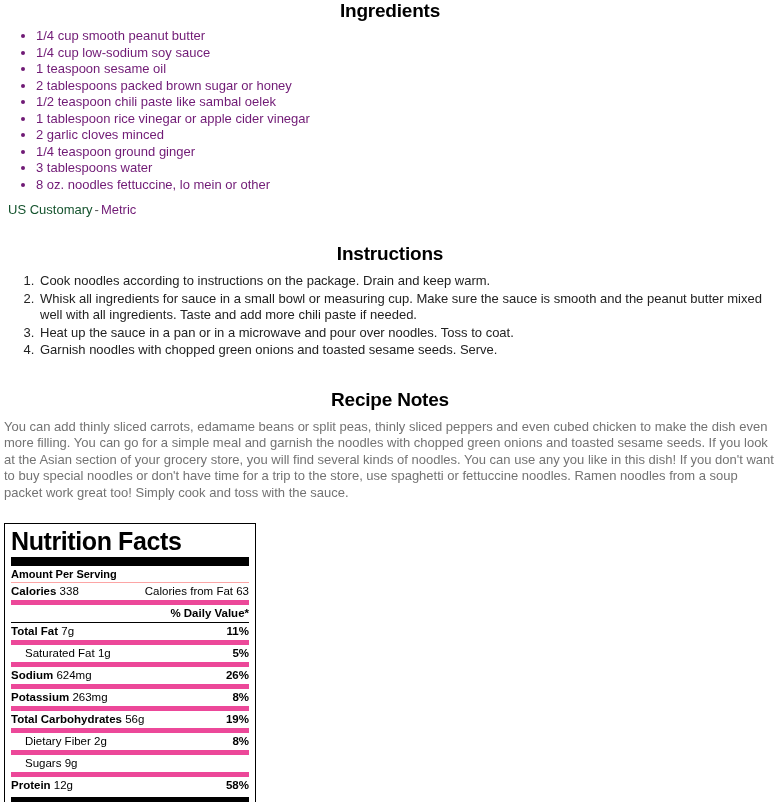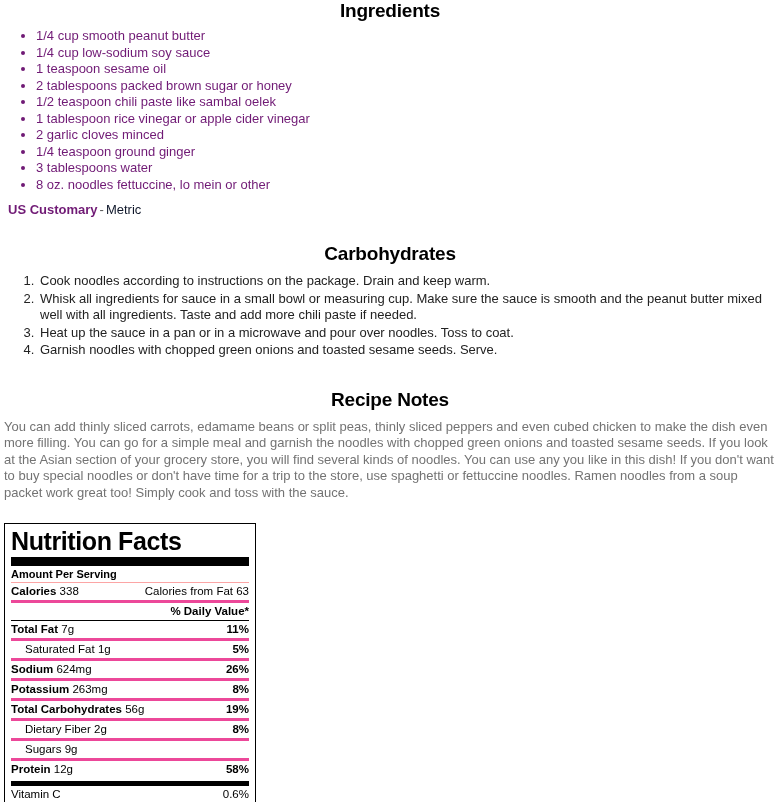--- a/index.html
+++ b/index.html
@@ -48,30 +48,30 @@
   }
   .units-row {
     margin: 9px 0 0 4px;
     font-size: 13px;
     font-weight: bold;
   }
   .units-row a {
     text-decoration: none;
   }
   .unit-active {
-    color: #701a75;
-    font-weight: bold;
+    color: #14532d;
+    font-weight: normal;
   }
   .unit-sep {
     color: #555555;
     font-weight: normal;
     padding: 0 2px;
   }
   .unit-other {
-    color: #0f172a;
+    color: #701a75;
     font-weight: normal;
   }
   ol.instructions-list {
     margin: 8px 0 0 0;
     padding-left: 34px;
     list-style-type: decimal;
   }
   ol.instructions-list li {
     line-height: 16.5px;
     font-size: 13px;
@@ -124,21 +124,21 @@
     background: #000000;
     margin: 3px 0 0 0;
   }
   .nf-row {
     display: flex;
     justify-content: space-between;
     align-items: baseline;
     font-size: 11.5px;
     line-height: 15px;
     padding: 1px 0 1px 0;
-    border-bottom: 3px solid #ec4899;
+    border-bottom: 5px solid #ec4899;
   }
   .nf-row.no-line {
     border-bottom: none;
   }
   .nf-row .left {
     white-space: nowrap;
   }
   .nf-row .right {
     white-space: nowrap;
     font-weight: bold;
@@ -196,21 +196,21 @@
     <li>2 garlic cloves minced</li>
     <li>1/4 teaspoon ground ginger</li>
     <li>3 tablespoons water</li>
     <li>8 oz. noodles fettuccine, lo mein or other</li>
   </ul>
 
   <div class="units-row">
     <a href="#" class="unit-active">US Customary</a><span class="unit-sep">-</span><a href="#" class="unit-other">Metric</a>
   </div>
 
-  <h2 class="section-title instructions">Carbohydrates</h2>
+  <h2 class="section-title instructions">Instructions</h2>
 
   <ol class="instructions-list">
     <li>Cook noodles according to instructions on the package. Drain and keep warm.</li>
     <li>Whisk all ingredients for sauce in a small bowl or measuring cup. Make sure the sauce is smooth and the peanut butter mixed well with all ingredients. Taste and add more chili paste if needed.</li>
     <li>Heat up the sauce in a pan or in a microwave and pour over noodles. Toss to coat.</li>
     <li>Garnish noodles with chopped green onions and toasted sesame seeds. Serve.</li>
   </ol>
 
   <h2 class="section-title notes">Recipe Notes</h2>
 

